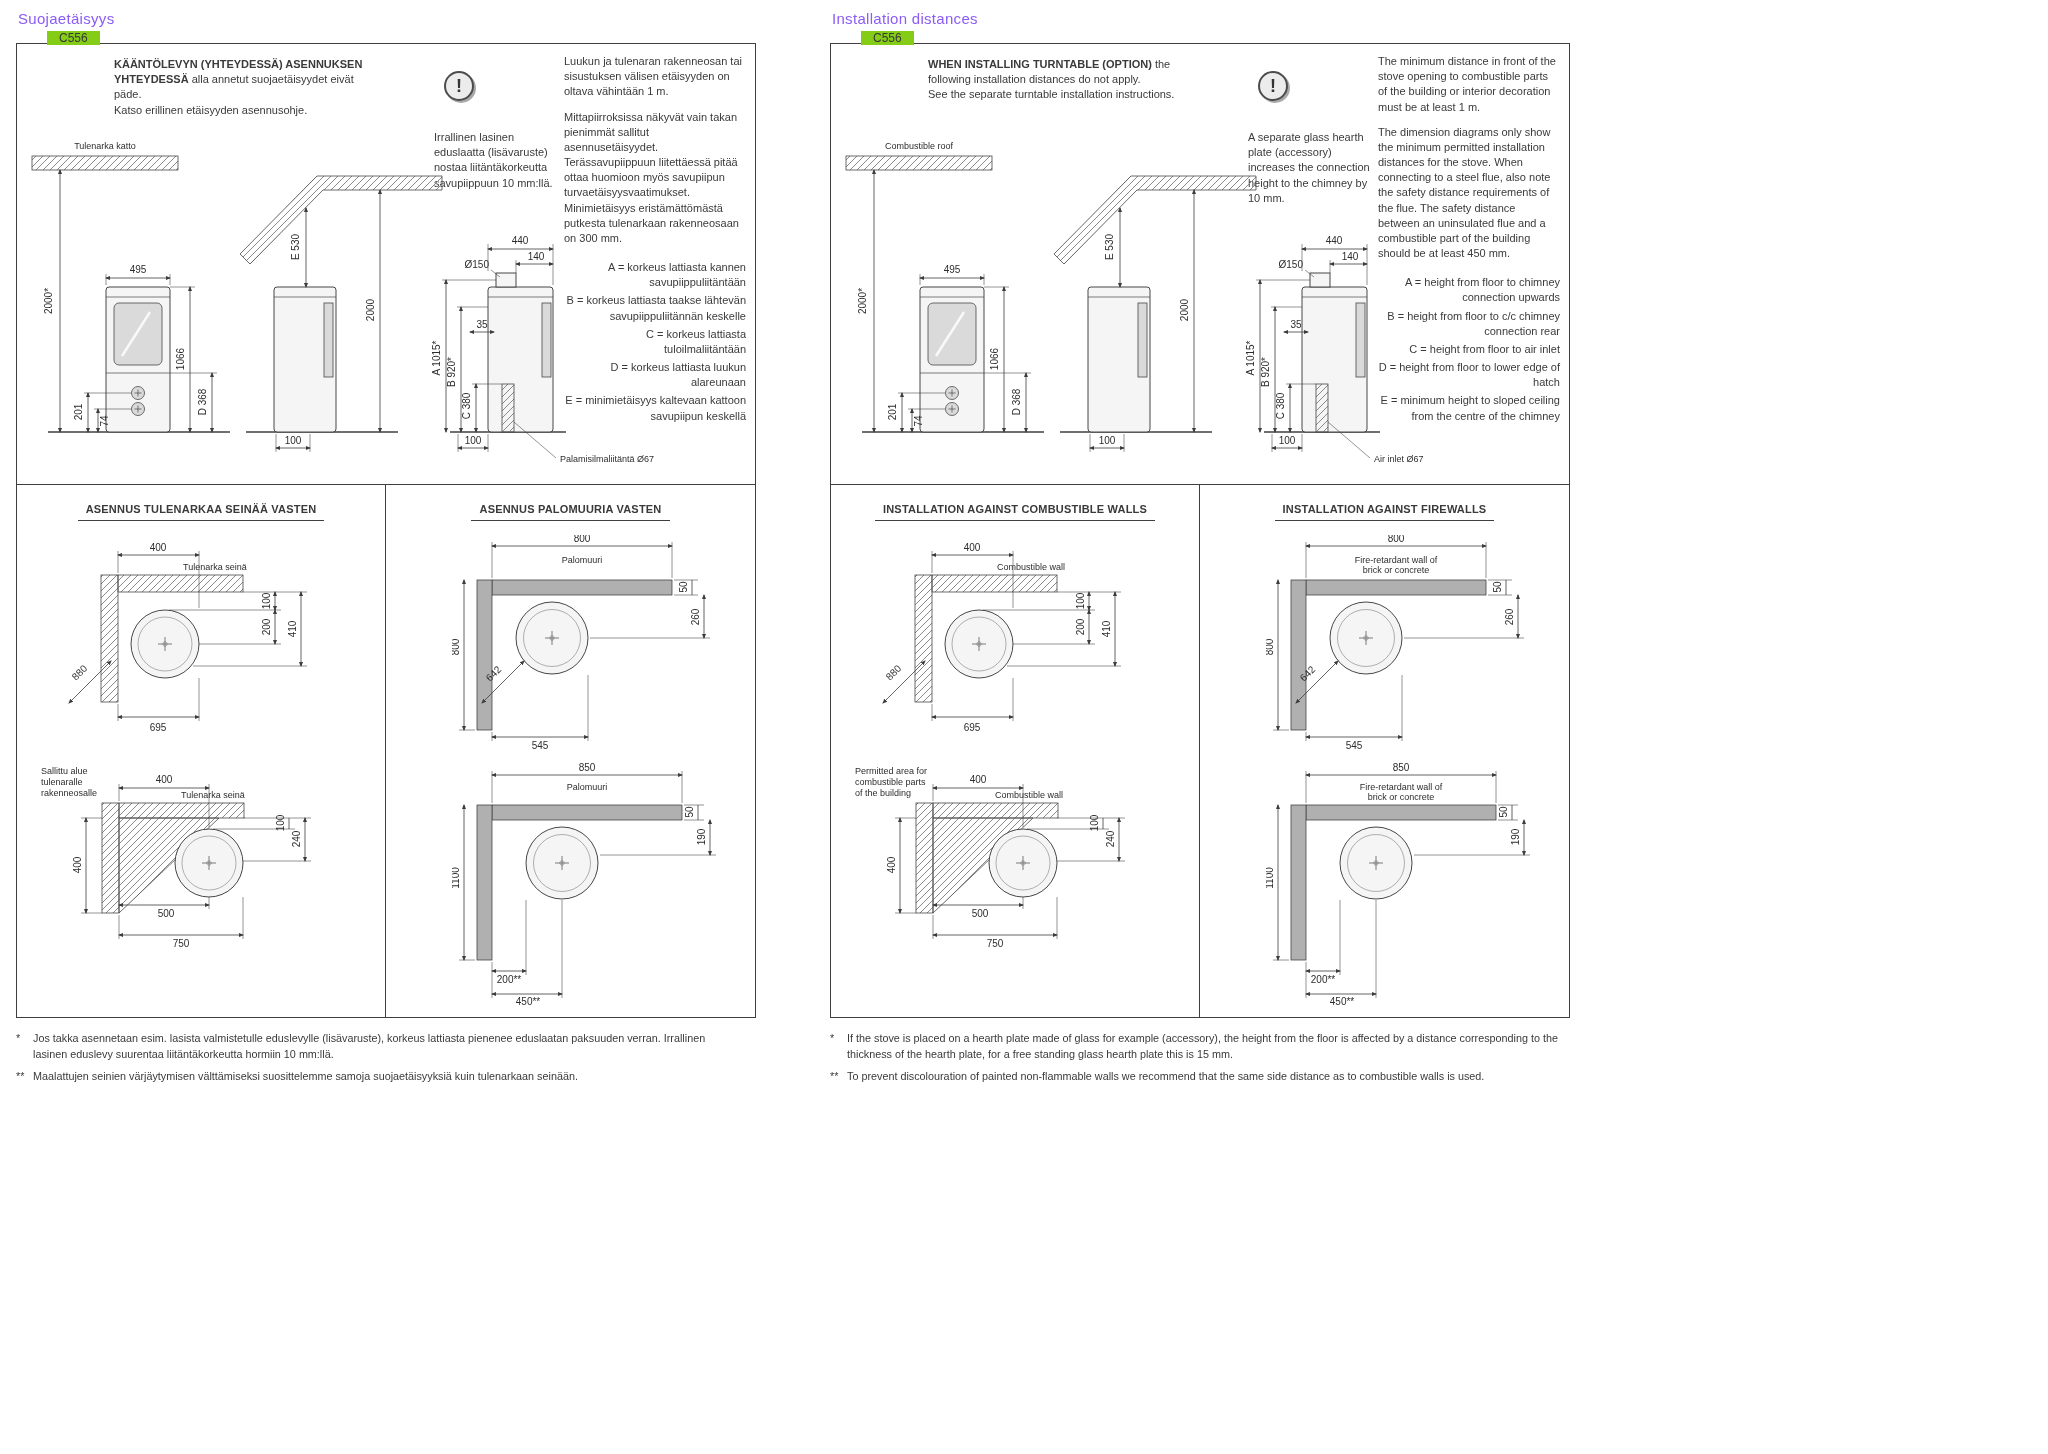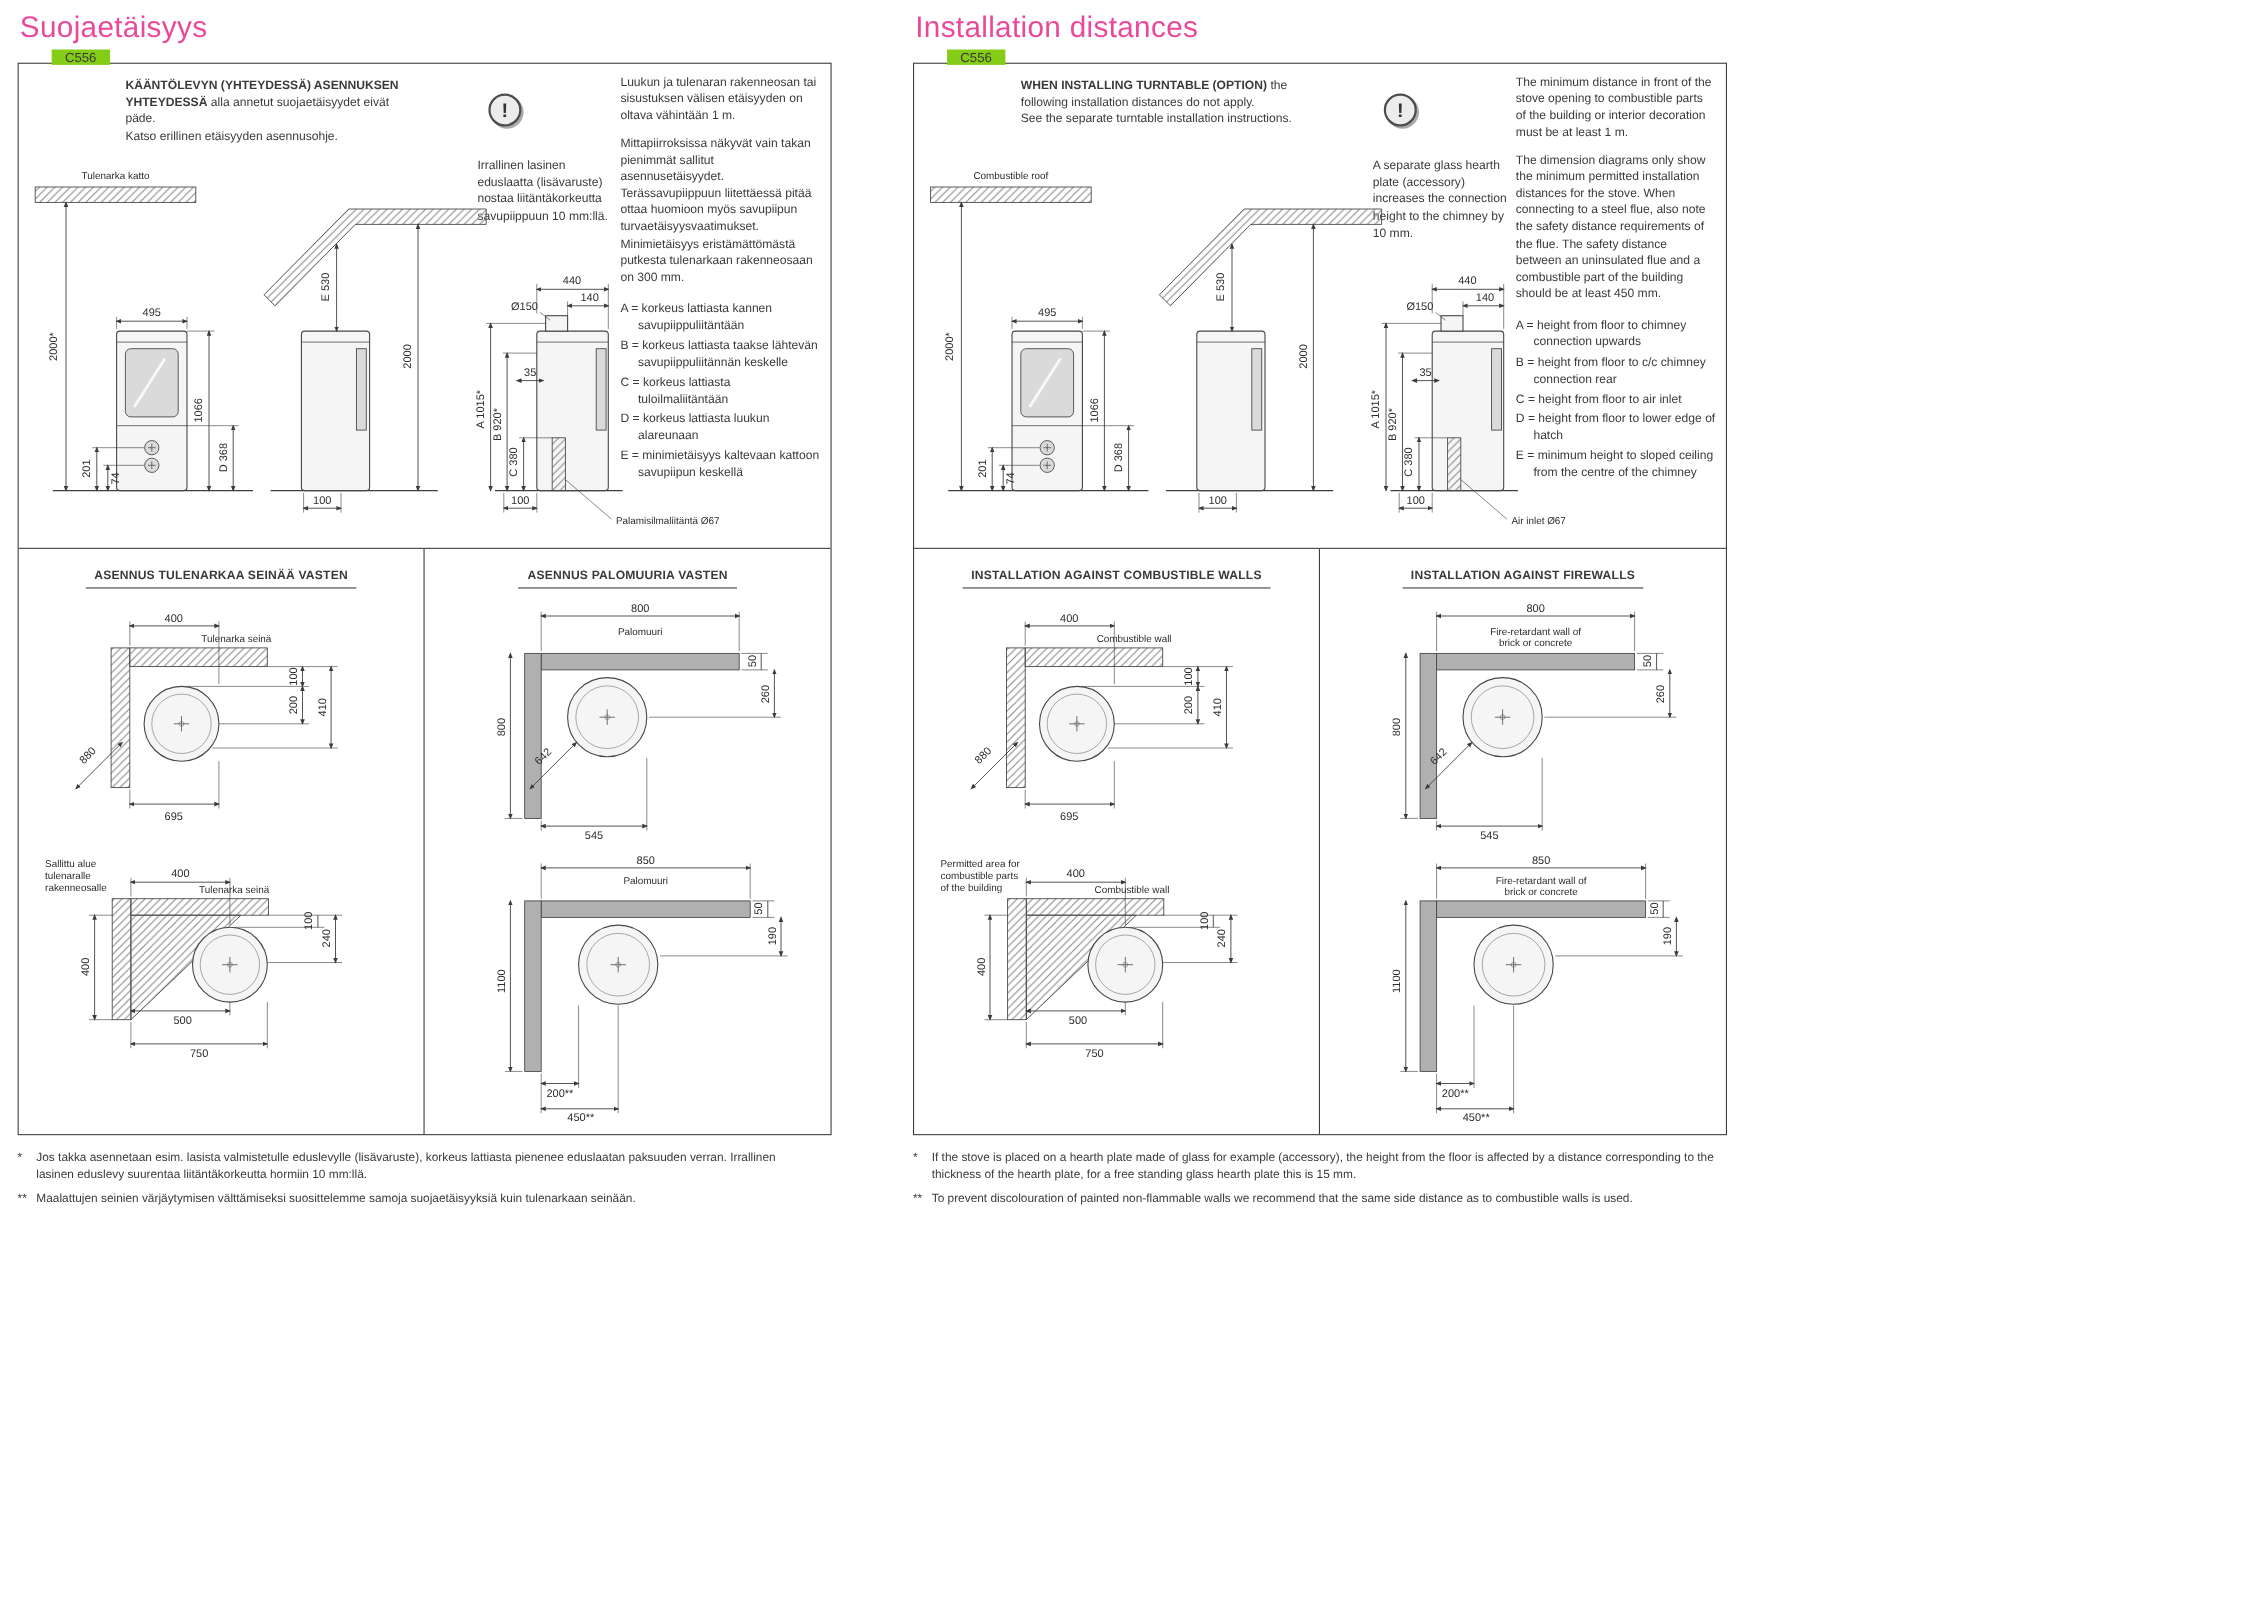--- a/index.html
+++ b/index.html
@@ -1,32 +1,32 @@
 <!DOCTYPE html>
 <html><head>
 <meta charset="utf-8">
 <style>
   * { box-sizing: border-box; margin: 0; padding: 0; }
   html,body { background:#fff; }
   body { width:2048px; height:1454px; font-family:"Liberation Sans", sans-serif; color:#3a3a3a; overflow:hidden; }
   #spread { display:flex; gap:74px; padding:10px 0 0 16px; }
   .page { width:740px; flex:0 0 auto; position:relative; }
-  .page-title { font-size:27px; font-weight:400; color:#ec4899; letter-spacing:.3px; margin:0 0 16px 2px; }
+  .page-title { font-size:15px; font-weight:400; color:#8b5cf6; letter-spacing:.3px; margin:0 0 16px 2px; }
   .model-box { position:relative; border:1px solid #3f3f3f; height:975px; }
   .model-tag { position:absolute; top:-13px; left:30px; background:#84cc16; padding:0 12px; font-size:12px; color:#383838; }
   .box-top { position:absolute; left:0; right:0; top:0; height:440px; }
   .intro { position:absolute; left:97px; top:13px; width:268px; font-size:11px; line-height:1.38; }
   .warn { position:absolute; left:427px; top:27px; width:30px; height:30px; border:2.5px solid #4c4c4c; border-radius:50%;
           background:#ececec; box-shadow:2px 2px 0 #a9a9a9; display:flex; align-items:center; justify-content:center;
           font-weight:bold; font-size:18px; color:#333; }
   .hearth { position:absolute; left:417px; top:86px; width:126px; font-size:11px; line-height:1.38; }
   .rightcol { position:absolute; left:547px; top:10px; width:182px; font-size:11px; line-height:1.38; }
   .rightcol p { margin:0 0 10px; }
   .legend { margin-top:14px; }
-  .legend .li { padding-left:16px; text-indent:-16px; margin-bottom:3px; }
+  .legend .li { padding-left:16px; text-indent:-16px; margin-bottom:3px;text-align:right; }
   .top-svg { position:absolute; left:1px; top:88px; width:736px; height:352px; }
   .box-bottom { position:absolute; left:0; right:0; top:440px; bottom:0; border-top:1px solid #3f3f3f; display:flex; }
   .panel { position:relative; flex:1 1 50%; }
   .panel:first-child { border-right:1px solid #3f3f3f; }
   .ph-wrap { text-align:center; padding-top:14px; }
   .ph { display:inline-block; font-size:11px; font-weight:bold; letter-spacing:.2px; border-bottom:1px solid #3f3f3f; padding:0 8px 5px; }
   .cw1 { position:absolute; left:26px; top:52px; width:300px; height:200px; }
   .cw2 { position:absolute; left:22px; top:278px; width:300px; height:205px; }
   .fw1 { position:absolute; left:66px; top:50px; width:270px; height:215px; }
   .fw2 { position:absolute; left:66px; top:278px; width:270px; height:245px; }

